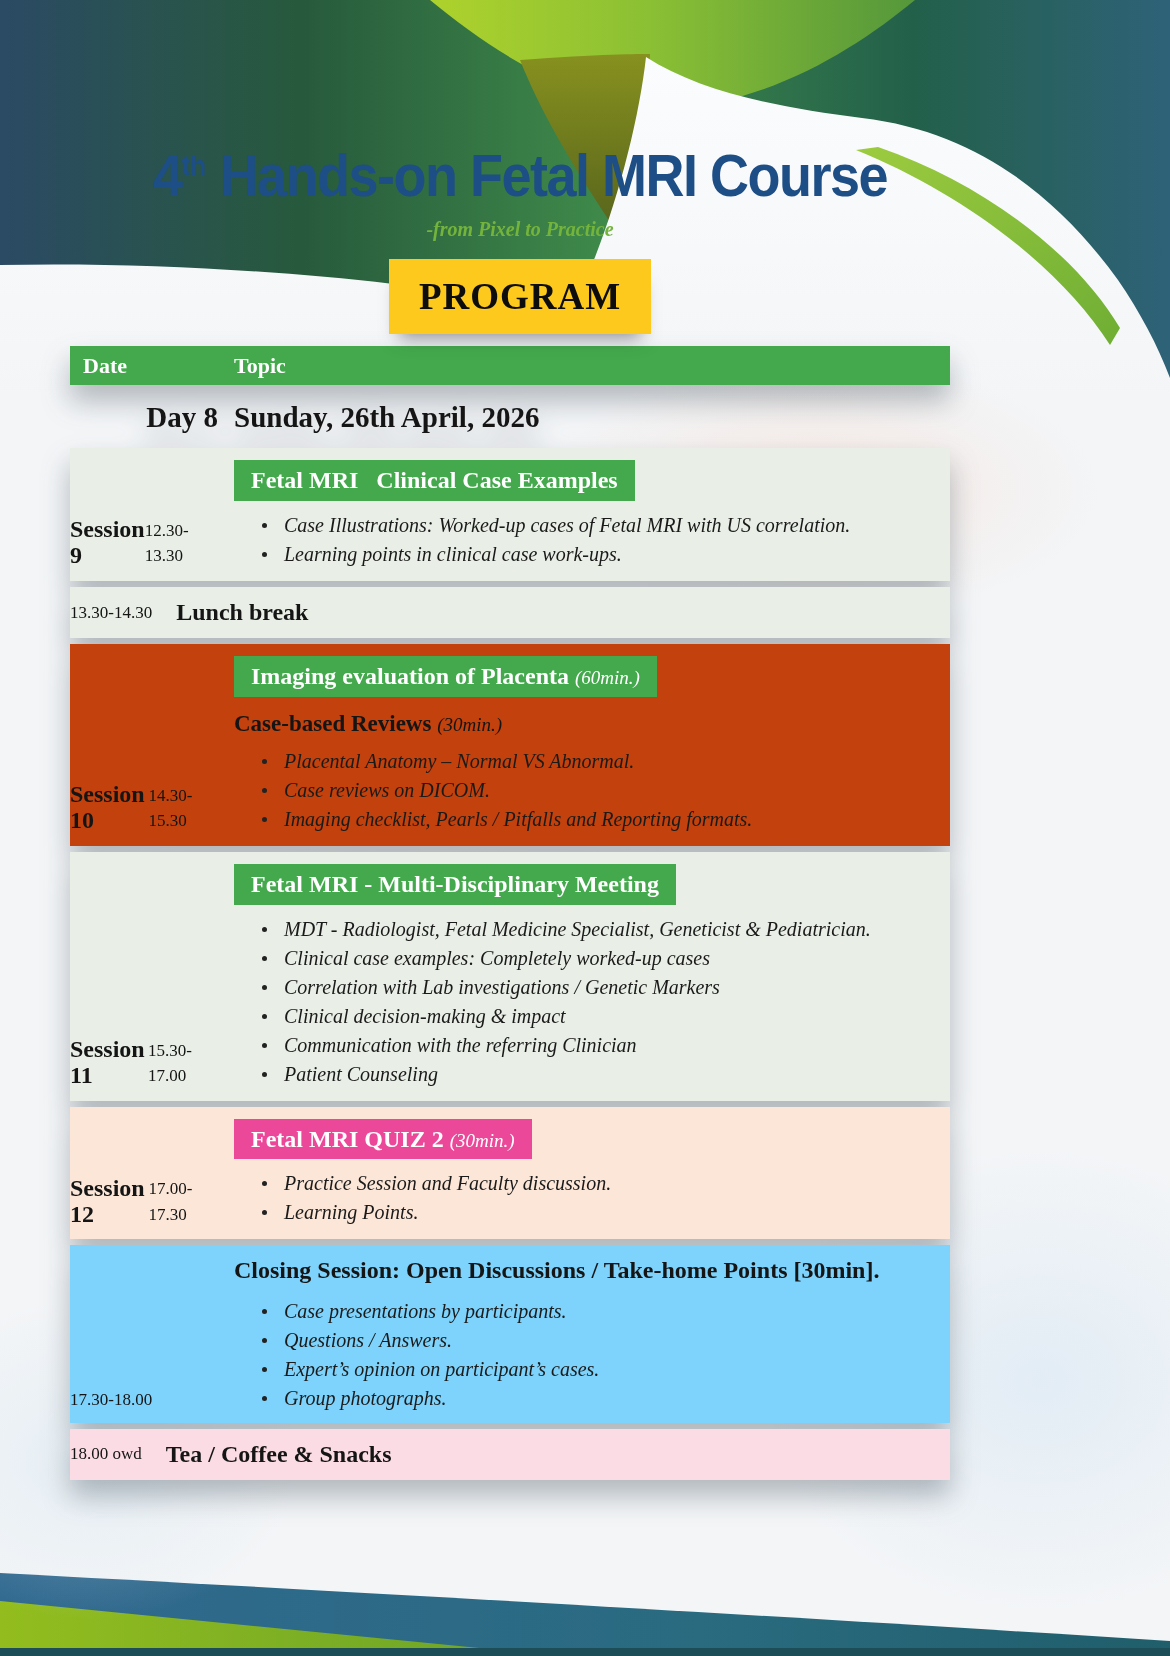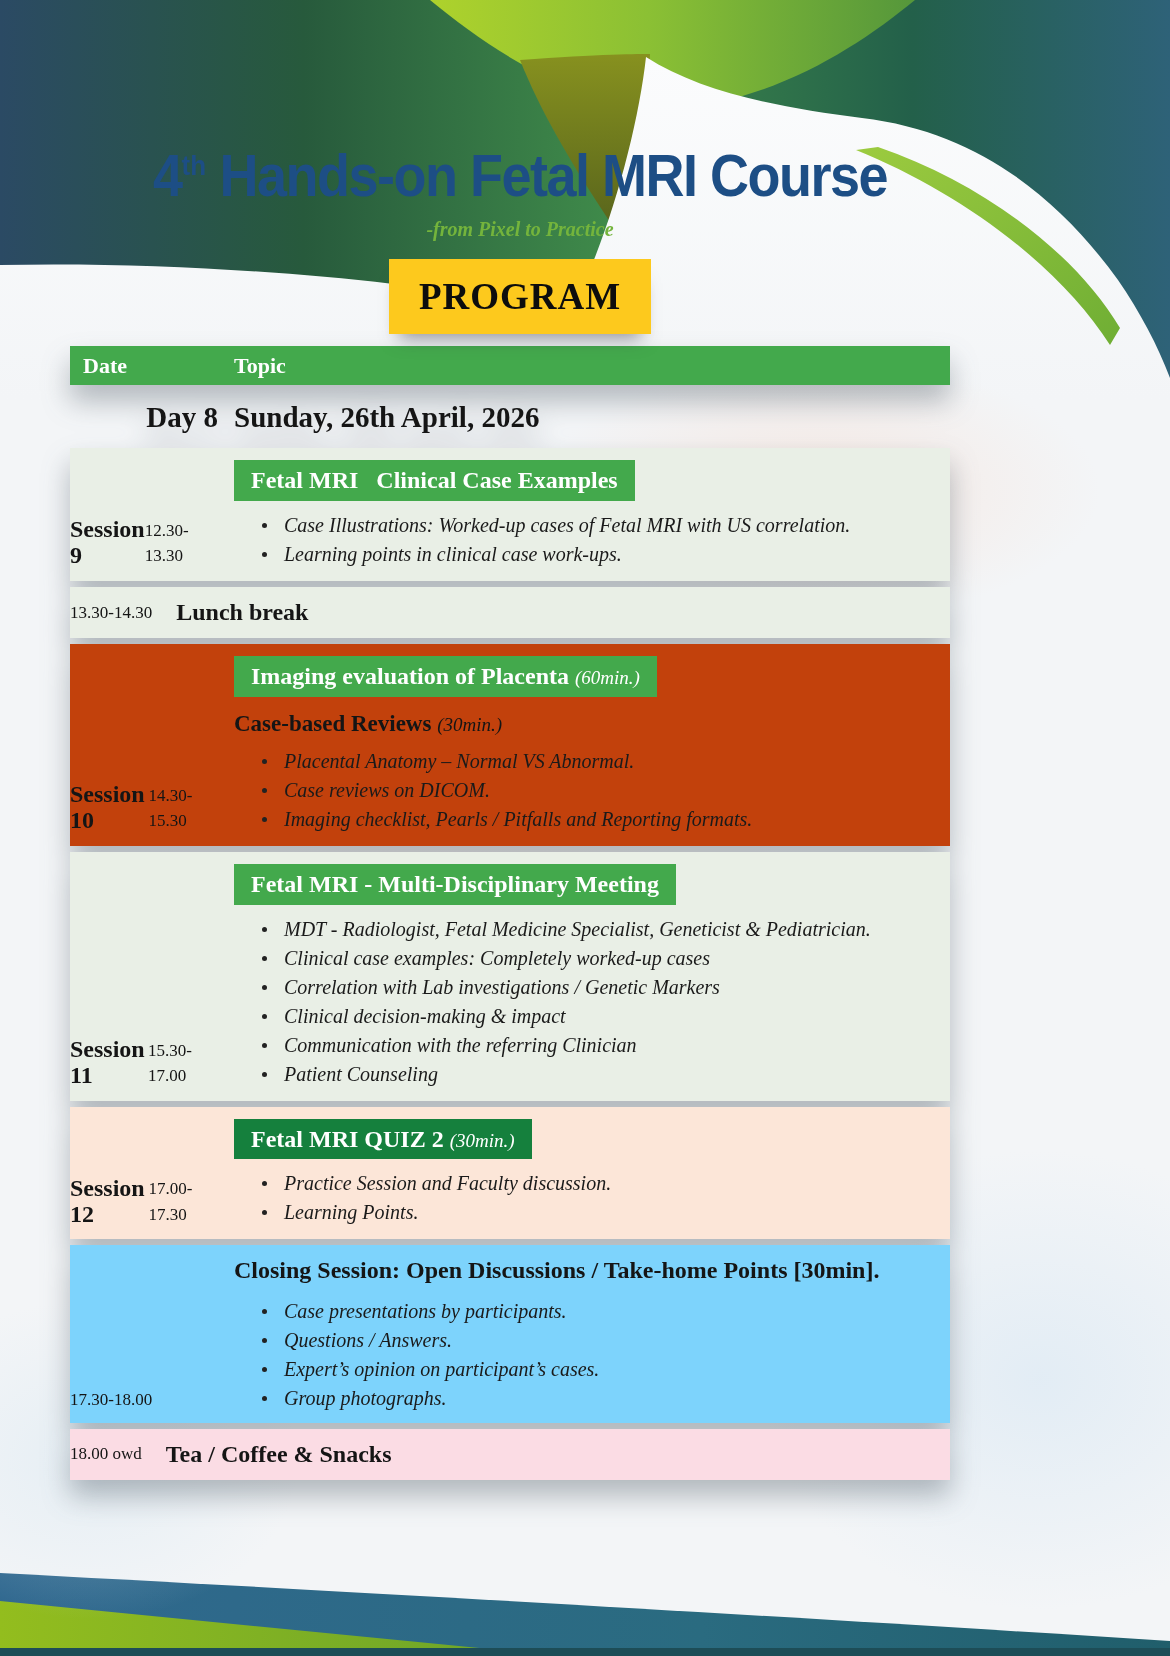--- a/index.html
+++ b/index.html
@@ -204,21 +204,21 @@
             <li>Patient Counseling</li>
           </ul>
         </div>
       </div>
       <div class="grid-row block blk-session" style="background: rgb(252, 230, 216);">
         <div class="cell-date">
           <div class="session-label">Session 12</div>
           <div class="session-time">17.00-17.30</div>
         </div>
         <div class="cell-topic">
-          <div><span class="green-box" style="background: #15803d;">Fetal MRI QUIZ 2 <span class="note">(30min.)</span></span></div>
+          <div><span class="green-box" style="background: #ec4899;">Fetal MRI QUIZ 2 <span class="note">(30min.)</span></span></div>
           <ul class="bullets">
             <li>Practice Session and Faculty discussion.</li>
             <li>Learning Points.</li>
           </ul>
         </div>
       </div>
       <div class="grid-row block blk-title" style="background: #7dd3fc;">
         <div class="cell-date">
           <div class="session-time">17.30-18.00</div>
         </div>

